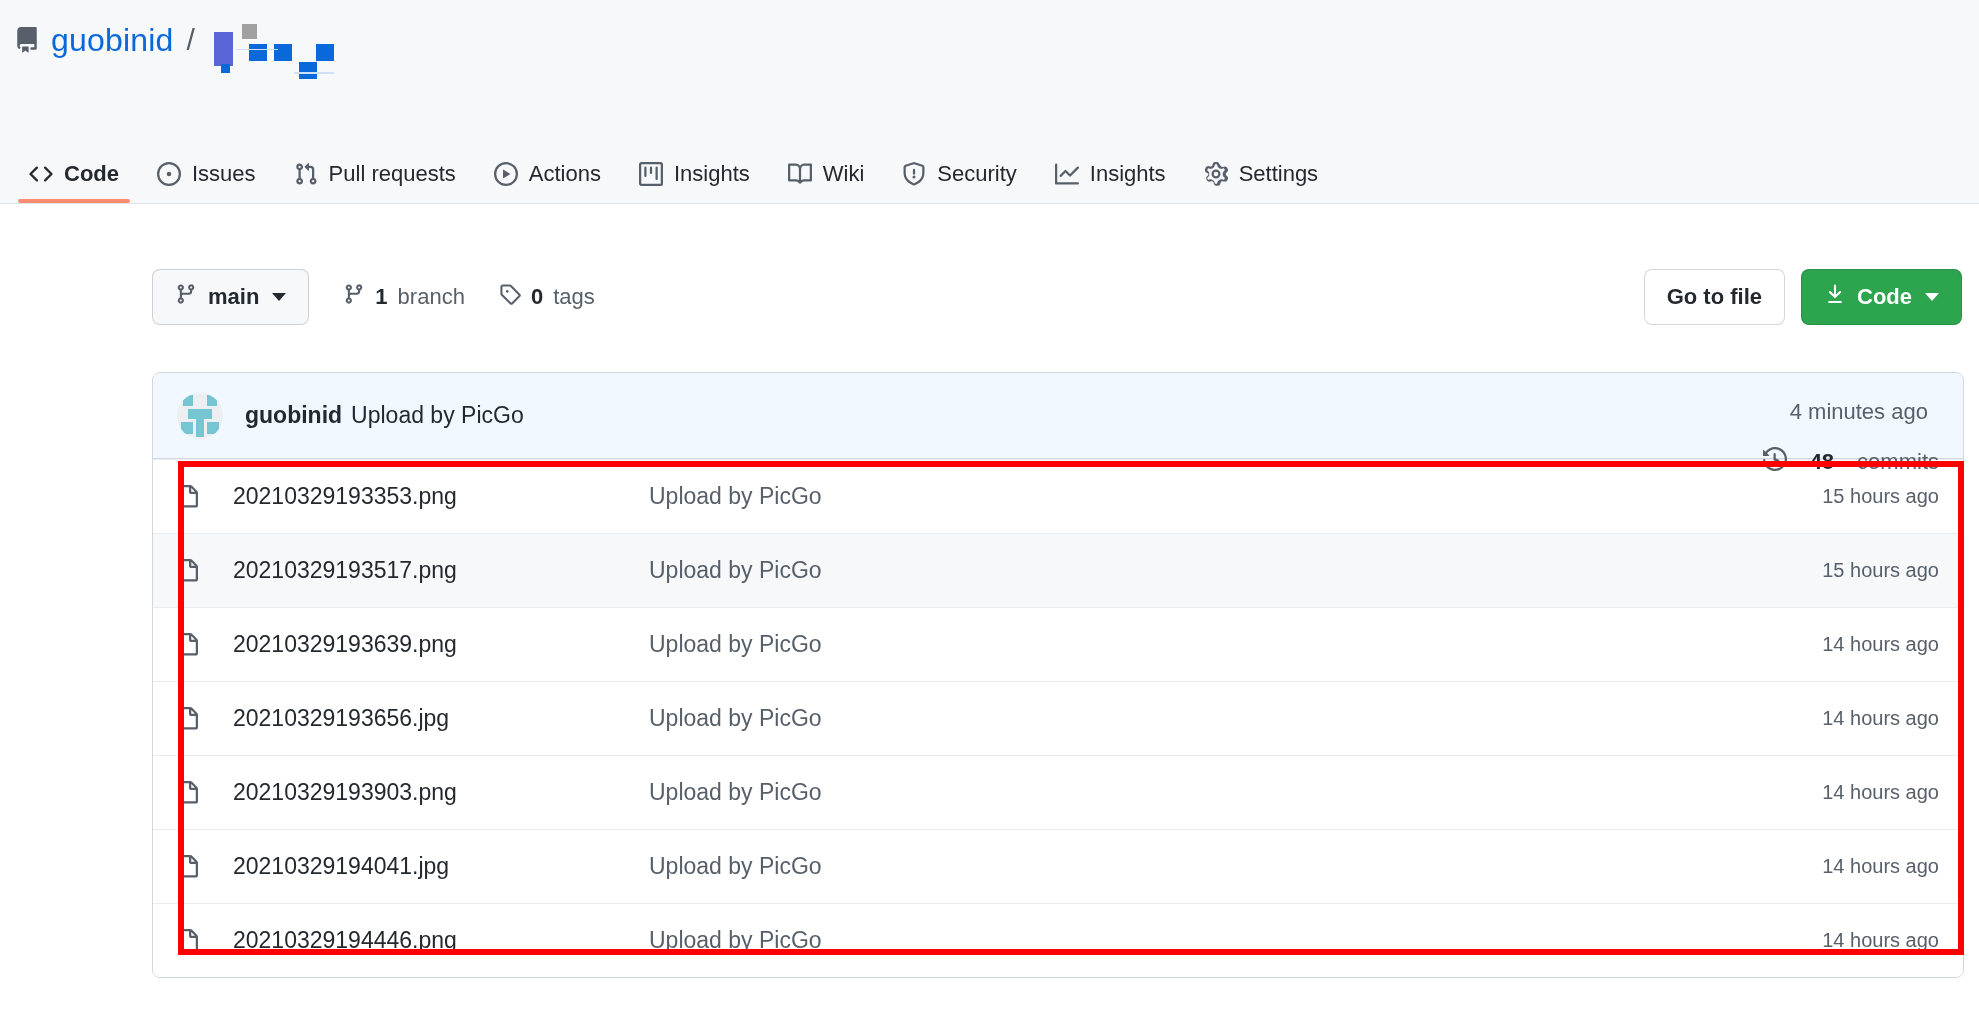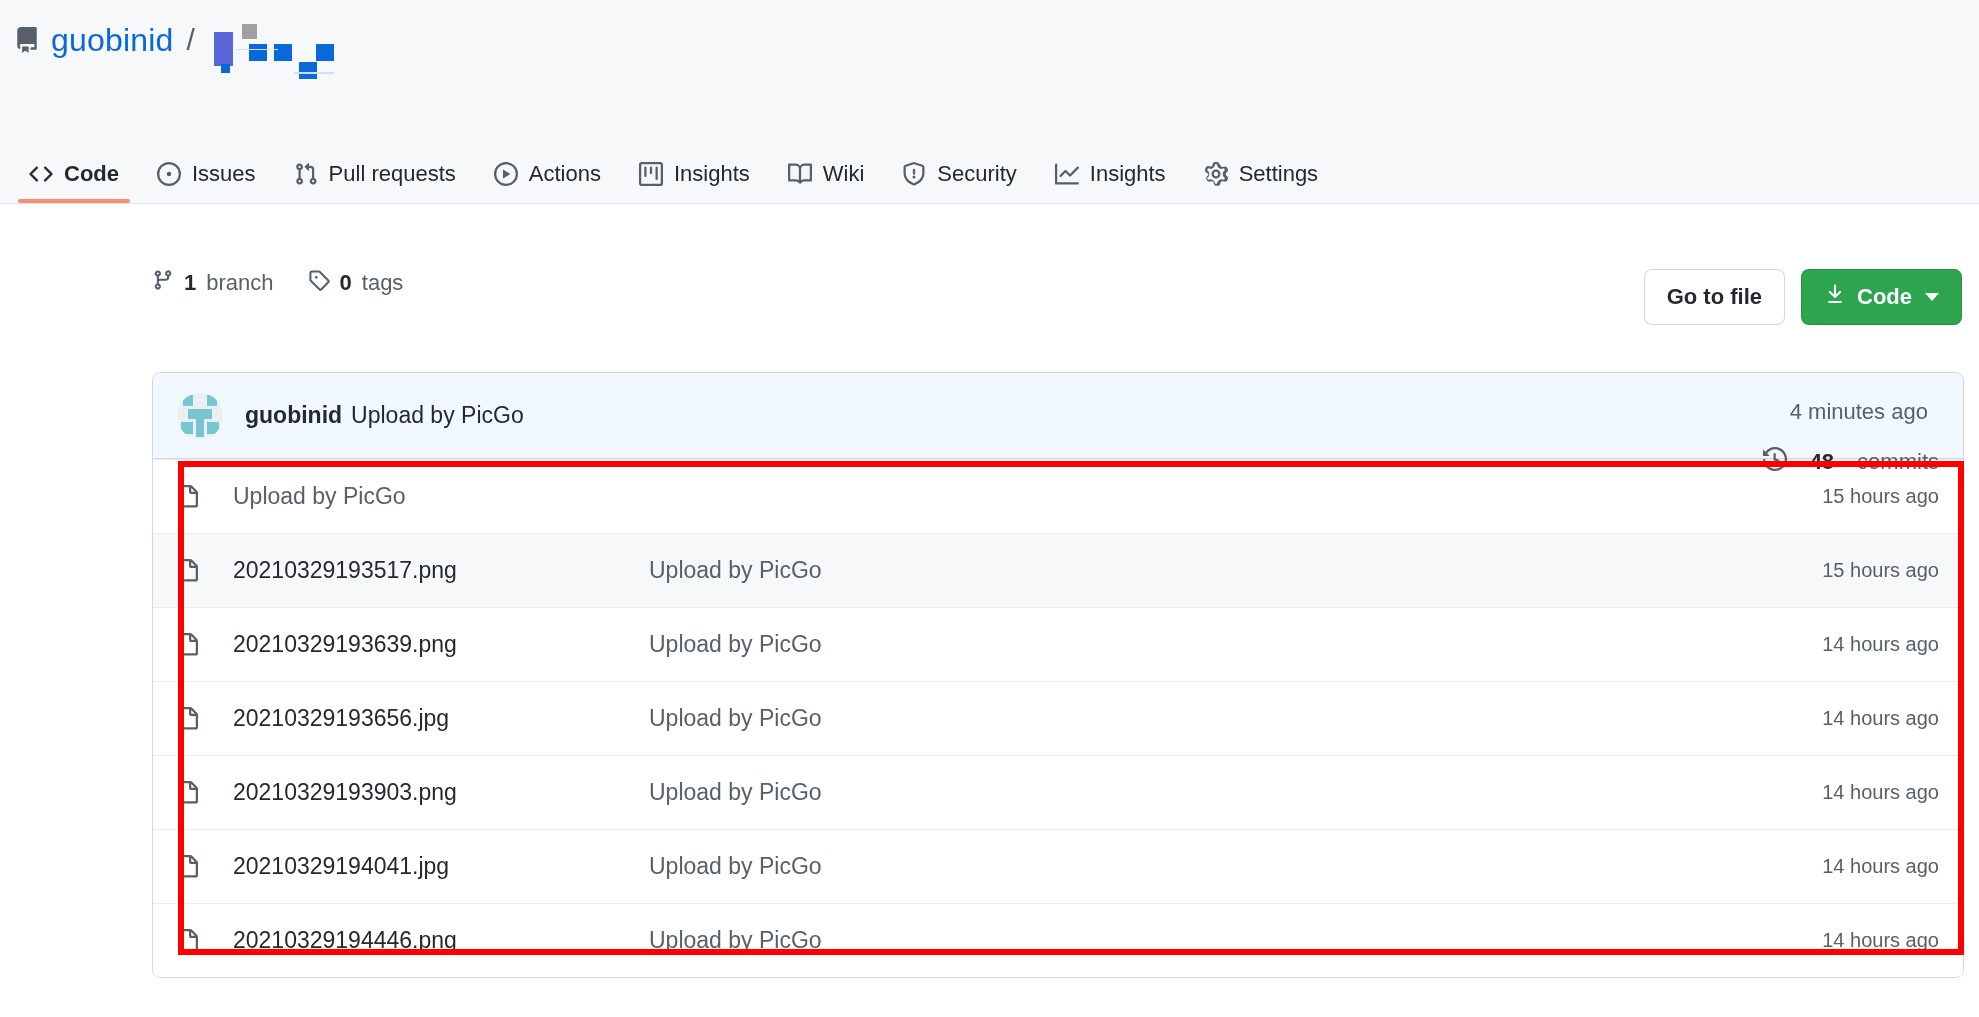--- a/index.html
+++ b/index.html
@@ -411,20 +411,29 @@
         </span>
         <span>Settings</span>
       </a>
 
     </div>
   </div>
 
   <div class="toolbar">
 
     <div class="toolbar-left">
+      <button class="btn">
+        <span>
+          <svg width="22" height="22" viewBox="0 0 16 16" fill="#57606a">
+              <path fill-rule="evenodd" d="M11.75 2.5a.75.75 0 100 1.5.75.75 0 000-1.5zm-2.25.75a2.25 2.25 0 113 2.122V6A2.5 2.5 0 0110 8.5H6a1 1 0 00-1 1v1.128a2.251 2.251 0 11-1.5 0V5.372a2.25 2.25 0 111.5 0v1.836A2.492 2.492 0 016 7h4a1 1 0 001-1v-.628A2.25 2.25 0 019.5 3.25zM4.25 12a.75.75 0 100 1.5.75.75 0 000-1.5zM3.5 3.25a.75.75 0 111.5 0 .75.75 0 01-1.5 0z"></path>
+            </svg>
+        </span>
+        <span>main</span>
+        <span class="caret"></span>
+      </button>
 
       <a class="meta-link" href="#">
         <span>
           <svg width="22" height="22" viewBox="0 0 16 16" fill="#57606a">
               <path fill-rule="evenodd" d="M11.75 2.5a.75.75 0 100 1.5.75.75 0 000-1.5zm-2.25.75a2.25 2.25 0 113 2.122V6A2.5 2.5 0 0110 8.5H6a1 1 0 00-1 1v1.128a2.251 2.251 0 11-1.5 0V5.372a2.25 2.25 0 111.5 0v1.836A2.492 2.492 0 016 7h4a1 1 0 001-1v-.628A2.25 2.25 0 019.5 3.25zM4.25 12a.75.75 0 100 1.5.75.75 0 000-1.5zM3.5 3.25a.75.75 0 111.5 0 .75.75 0 01-1.5 0z"></path>
             </svg>
         </span>
         <b>1</b>
         <span>branch</span>
       </a>
@@ -483,20 +492,21 @@
         </a>
       </div>
     </div>
 
     <div class="file-row">
       <span class="file-ico">
         <svg width="24" height="24" viewBox="0 0 16 16" fill="currentColor">
             <path fill-rule="evenodd" d="M3.75 1.5a.25.25 0 00-.25.25v11.5c0 .138.112.25.25.25h8.5a.25.25 0 00.25-.25V6H9.75A1.75 1.75 0 018 4.25V1.5H3.75zm5.75.56v2.19c0 .138.112.25.25.25h2.19L9.5 2.06zM2 1.75C2 .784 2.784 0 3.75 0h5.086c.464 0 .909.184 1.237.513l3.414 3.414c.329.328.513.773.513 1.237v8.086A1.75 1.75 0 0112.25 15h-8.5A1.75 1.75 0 012 13.25V1.75z"></path>
           </svg>
       </span>
+      <a class="file-name" href="#">20210329193353.png</a>
       <a class="file-msg" href="#">Upload by PicGo</a>
       <span class="file-age">15 hours ago</span>
     </div>
 
     <div class="file-row alt">
       <span class="file-ico">
         <svg width="24" height="24" viewBox="0 0 16 16" fill="currentColor">
             <path fill-rule="evenodd" d="M3.75 1.5a.25.25 0 00-.25.25v11.5c0 .138.112.25.25.25h8.5a.25.25 0 00.25-.25V6H9.75A1.75 1.75 0 018 4.25V1.5H3.75zm5.75.56v2.19c0 .138.112.25.25.25h2.19L9.5 2.06zM2 1.75C2 .784 2.784 0 3.75 0h5.086c.464 0 .909.184 1.237.513l3.414 3.414c.329.328.513.773.513 1.237v8.086A1.75 1.75 0 0112.25 15h-8.5A1.75 1.75 0 012 13.25V1.75z"></path>
           </svg>
       </span>

